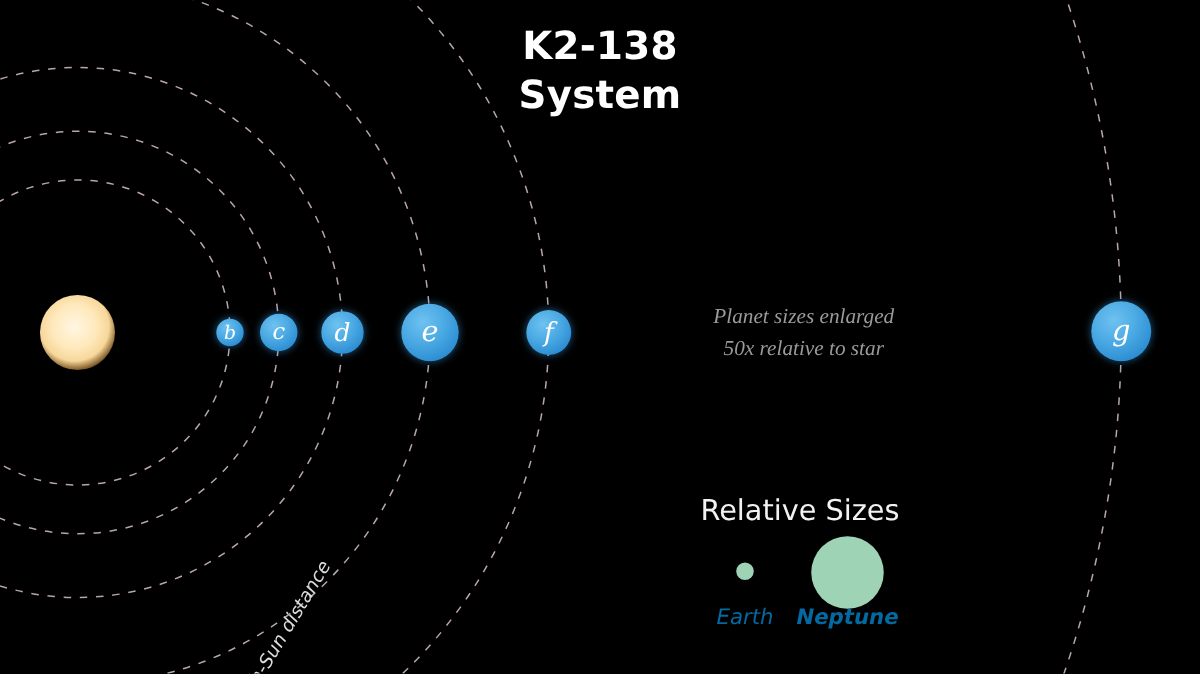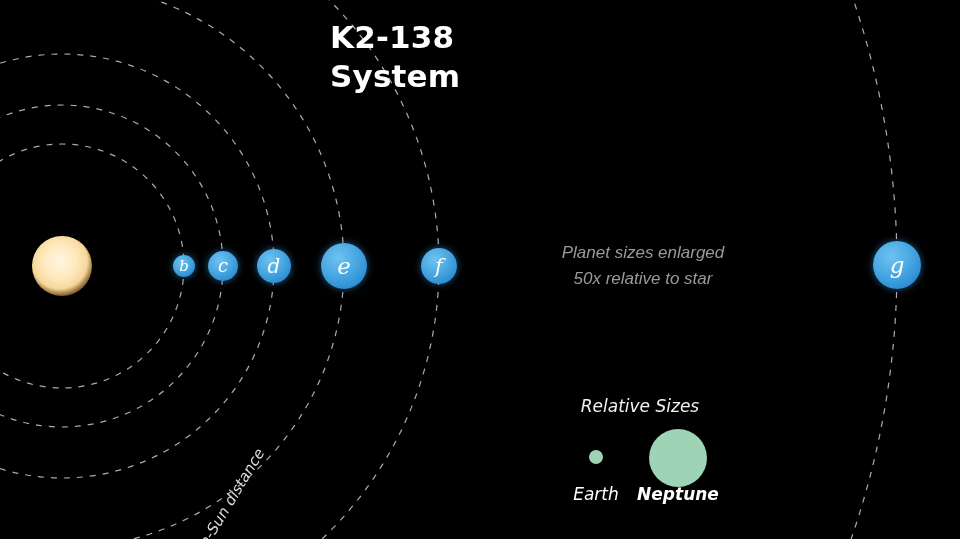--- a/index.html
+++ b/index.html
@@ -21,21 +21,21 @@
     top: 0;
     width: 960px;
     height: 539px;
   }
   
   .title {
     position: absolute;
     left: 330px;
     top: 18px;
     width: 300px;
-    text-align: left;
+    text-align: center;
     color: #ffffff;
     font-family: "DejaVu Sans", sans-serif;
     font-weight: bold;
     font-size: 31px;
     line-height: 1.25;
     letter-spacing: 0.2px;
     white-space: pre-line;
   }
   
   .star {
@@ -62,21 +62,21 @@
     font-family: "DejaVu Serif", serif;
     font-style: italic;
     font-weight: normal;
     line-height: 1;
     user-select: none;
   }
   
   .note {
     position: absolute;
     color: #9a9a9a;
-    font-family: Liberation Sans, sans-serif;
+    font-family: Liberation Serif, serif;
     font-style: italic;
     font-size: 17px;
     line-height: 1.5;
     text-align: center;
     white-space: pre-line;
   }
   .orbit-note {
     position: absolute;
     color: #dcdcdc;
     font-family: "DejaVu Sans", sans-serif;
@@ -87,30 +87,29 @@
   }
   
   .legend-title {
     position: absolute;
     left: 540px;
     top: 396px;
     width: 200px;
     text-align: center;
     color: #f2f2f2;
     font-family: "DejaVu Sans", sans-serif;
-    font-style: italic;
-    font-size: 17px;
+    font-size: 23px;
   }
   .legend-body {
     position: absolute;
     border-radius: 50%;
   }
   .legend-caption {
     position: absolute;
-    color: #ffffff;
+    color: #0369a1;
     font-family: "DejaVu Sans", sans-serif;
     font-style: italic;
     font-size: 17px;
     text-align: center;
     white-space: nowrap;
     transform: translateX(-50%);
   }
 </style>
 </head>
 <body>

